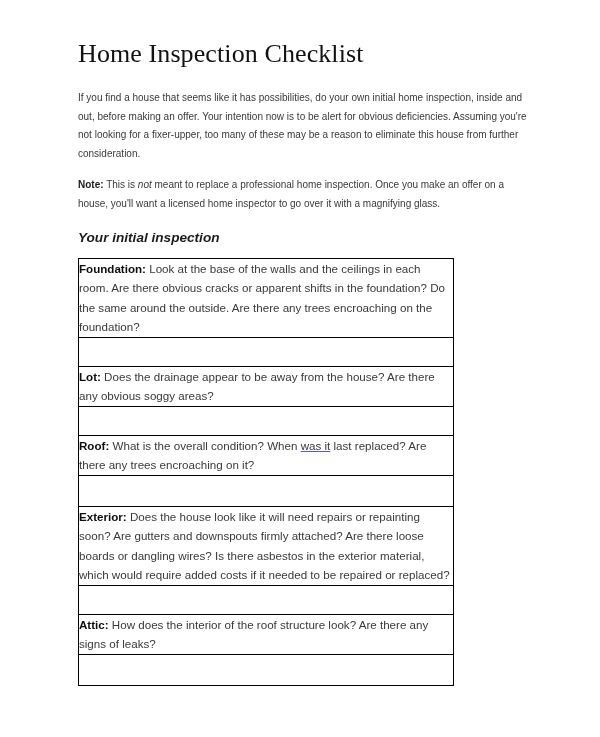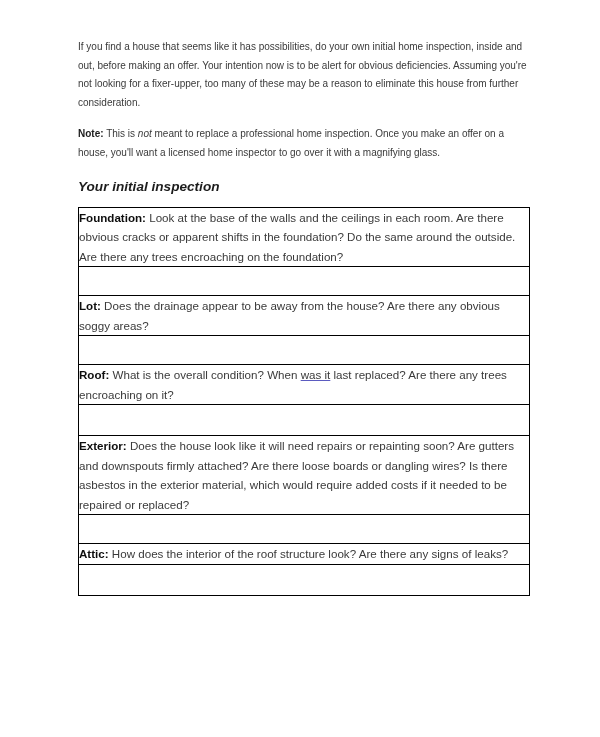--- a/index.html
+++ b/index.html
@@ -62,21 +62,21 @@
   .section-heading {
     font-size: 13.6px;
     font-weight: bold;
     color: #1c1c1c;
     line-height: 1.3;
     margin: 0 0 11px 0;
     font-style: italic;
   }
 
   .checklist-table {
-    width: 452px;
+    width: 376px;
     border-collapse: collapse;
     border: 1.4px solid #000000;
     table-layout: fixed;
   }
   .checklist-table td {
     border: 1.1px solid #000000;
     padding: 0;
     vertical-align: top;
   }
   .prompt-cell {
@@ -104,20 +104,21 @@
   .answer-cell.tall {
     height: 30px;
   }
 </style>
 </head>
 <body>
 
 <div class="page">
   <div class="content">
 
+    <h1 class="doc-title">Home Inspection Checklist</h1>
 
     <p class="para">If you find a house that seems like it has possibilities, do your own initial home inspection, inside and out, before making an offer. Your intention now is to be alert for obvious deficiencies. Assuming you're not looking for a fixer-upper, too many of these may be a reason to eliminate this house from further consideration.</p>
 
     <p class="para note"><b>Note:</b><span> This is </span><i>not</i><span> meant to replace a professional home inspection. Once you make an offer on a house, you'll want a licensed home inspector to go over it with a magnifying glass.</span></p>
 
     <h2 class="section-heading">Your initial inspection</h2>
 
     <table class="checklist-table">
       <tbody>
 

